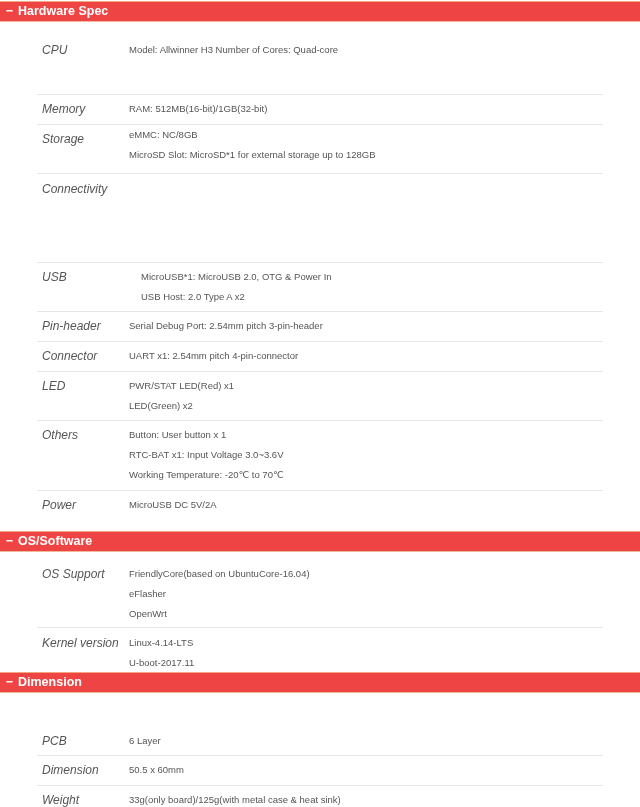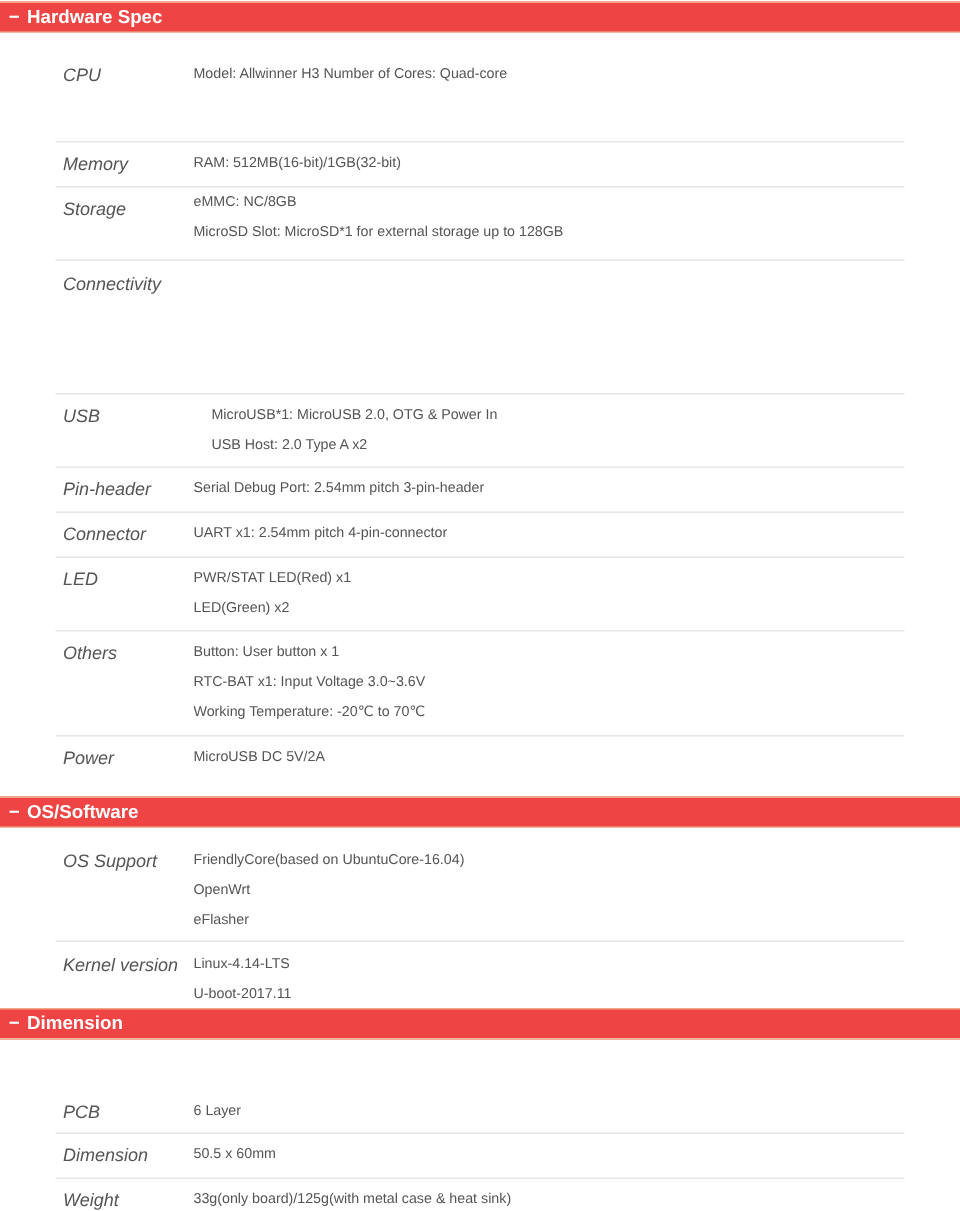--- a/index.html
+++ b/index.html
@@ -151,22 +151,22 @@
 
 <div class="section-header" style="top:512px;margin-top:19px;">
   <span class="toggle">−</span><span>OS/Software</span>
 </div>
 
 <div class="spec-table" style="top:564px;">
   <div class="spec-row" style="height:64px;">
     <div class="spec-label">OS Support</div>
     <div class="spec-values">
       <div class="spec-value">FriendlyCore(based on UbuntuCore-16.04)</div>
+      <div class="spec-value">eFlasher</div>
       <div class="spec-value">OpenWrt</div>
-      <div class="spec-value">eFlasher</div>
     </div>
   </div>
   <div class="spec-row last" style="height:48px;">
     <div class="spec-label" style="top:5px;">Kernel version</div>
     <div class="spec-values" style="top:5px;">
       <div class="spec-value">Linux-4.14-LTS</div>
       <div class="spec-value">U-boot-2017.11</div>
     </div>
   </div>
 </div>

